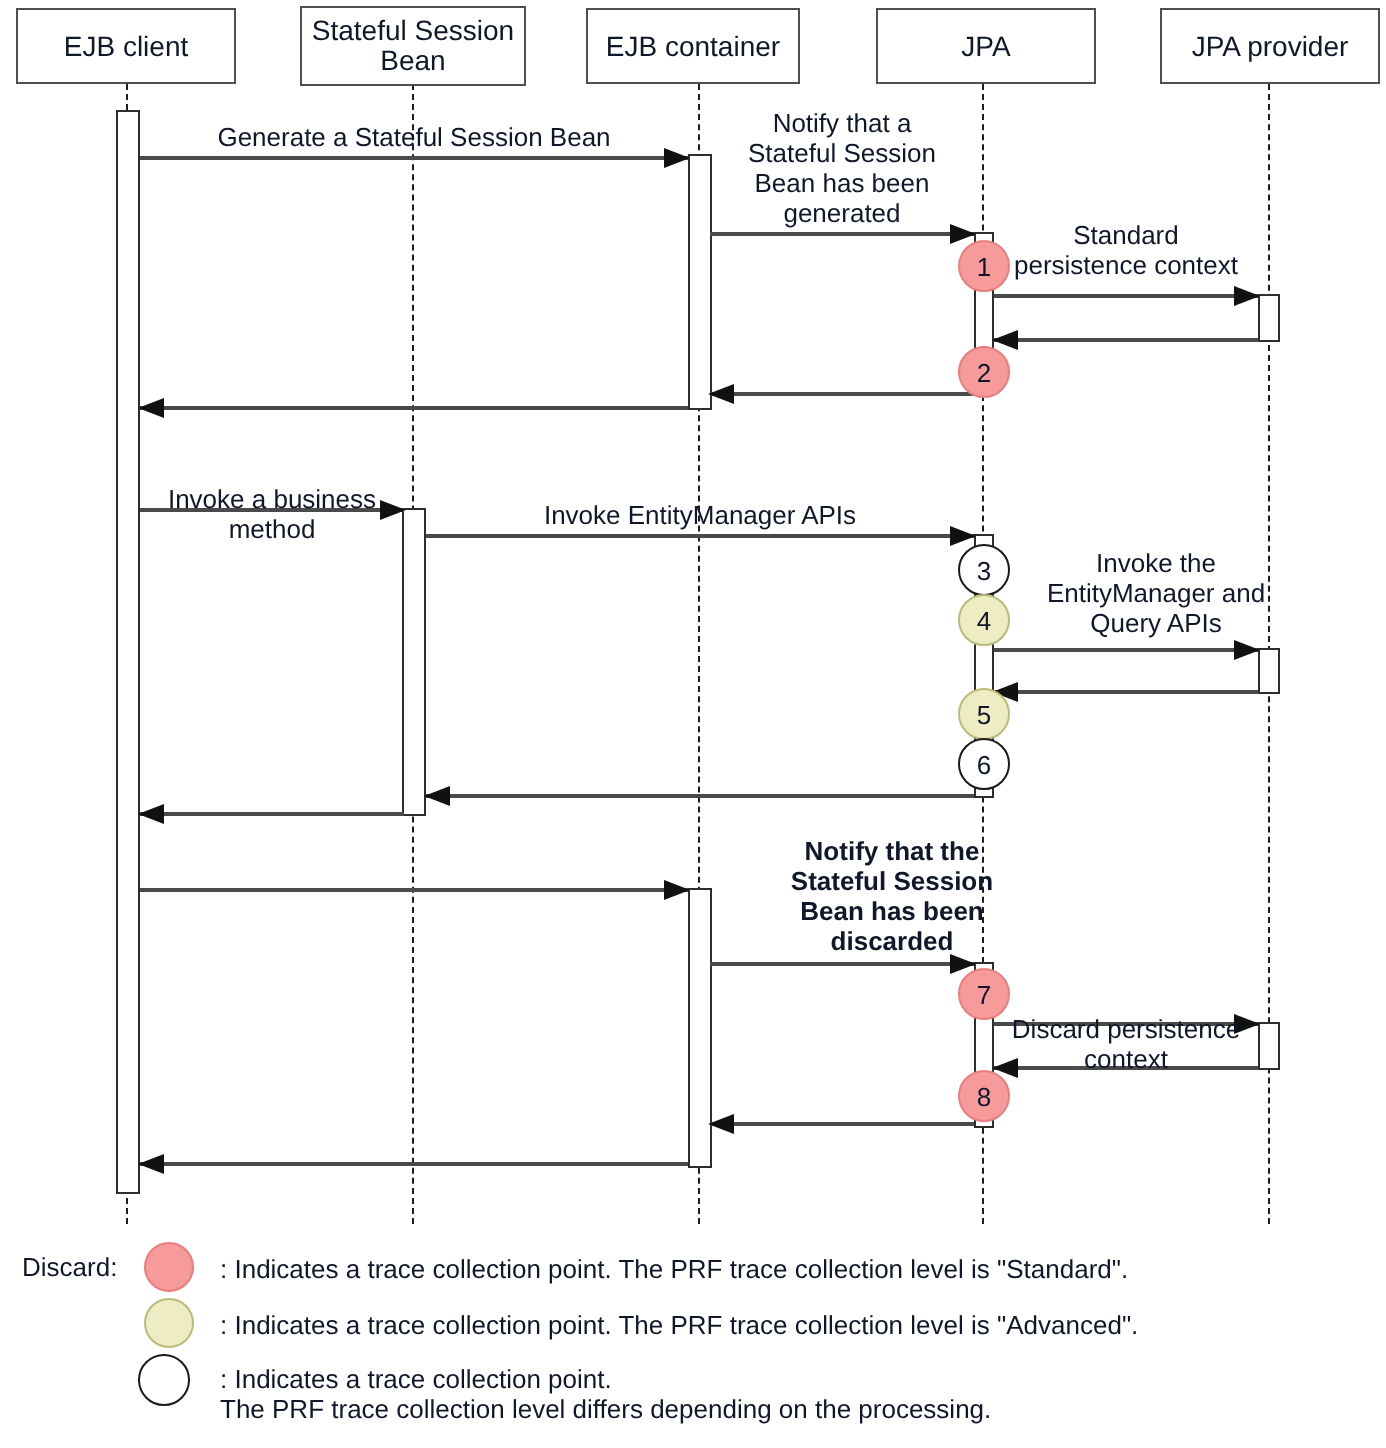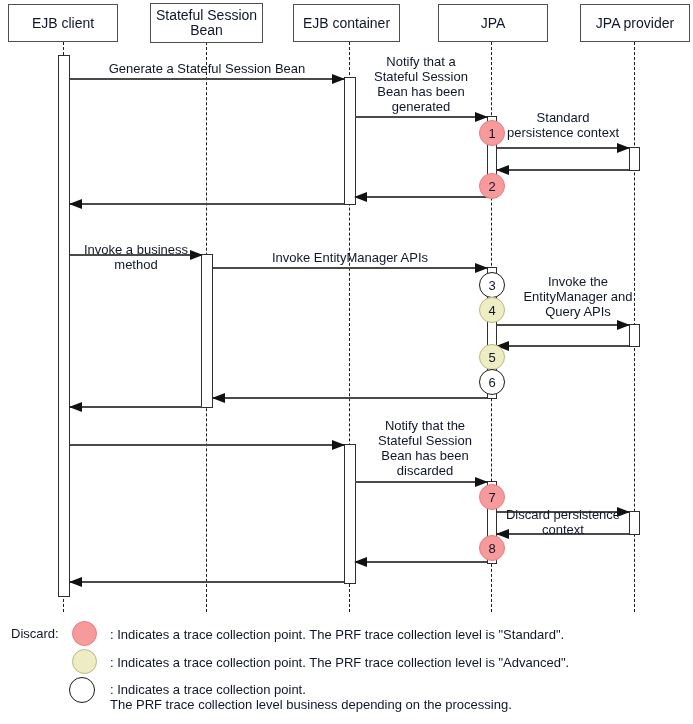--- a/index.html
+++ b/index.html
@@ -136,21 +136,21 @@
   <div class="arrow left" style="left:497px;width:132px;top:533px;">
       <span class="head"></span>
     </div>
   <div class="arrow left" style="left:355px;width:132px;top:561px;">
       <span class="head"></span>
     </div>
   <div class="arrow left" style="left:70px;width:274px;top:581px;">
       <span class="head"></span>
     </div>
 
-  <div class="msg" style="left:359px;top:418px;width:132px;">Notify that the
+  <div class="msg" style="left:380px;top:418px;width:132px;font-weight:bold;">Notify that the
 Stateful Session
 Bean has been
 discarded</div>
   <div class="msg" style="left:499px;top:477px;width:128px;margin-top:30px;">Discard persistence
 context</div>
 
   <div class="tp standard" style="left:479px;top:120px;">1</div>
   <div class="tp standard" style="left:479px;top:173px;">2</div>
   <div class="tp variable" style="left:479px;top:272px;">3</div>
   <div class="tp advanced" style="left:479px;top:297px;">4</div>
@@ -162,15 +162,15 @@
   <div class="legend-title" style="left:11px;top:626px;">Discard:</div>
 
   <div class="lg-ellipse standard" style="left:72px;top:621px;width:25px;height:25px;"></div>
   <div class="lg-text" style="left:110px;top:627px;width:570px;">: Indicates a trace collection point. The PRF trace collection level is "Standard".</div>
 
   <div class="lg-ellipse advanced" style="left:72px;top:649px;width:25px;height:25px;"></div>
   <div class="lg-text" style="left:110px;top:655px;width:570px;">: Indicates a trace collection point. The PRF trace collection level is "Advanced".</div>
 
   <div class="lg-ellipse variable" style="left:69px;top:677px;width:26px;height:26px;"></div>
   <div class="lg-text" style="left:110px;top:682px;width:570px;">: Indicates a trace collection point.
-The PRF trace collection level business depending on the processing.</div>
+The PRF trace collection level differs depending on the processing.</div>
 
 </div>
 
 </body></html>

